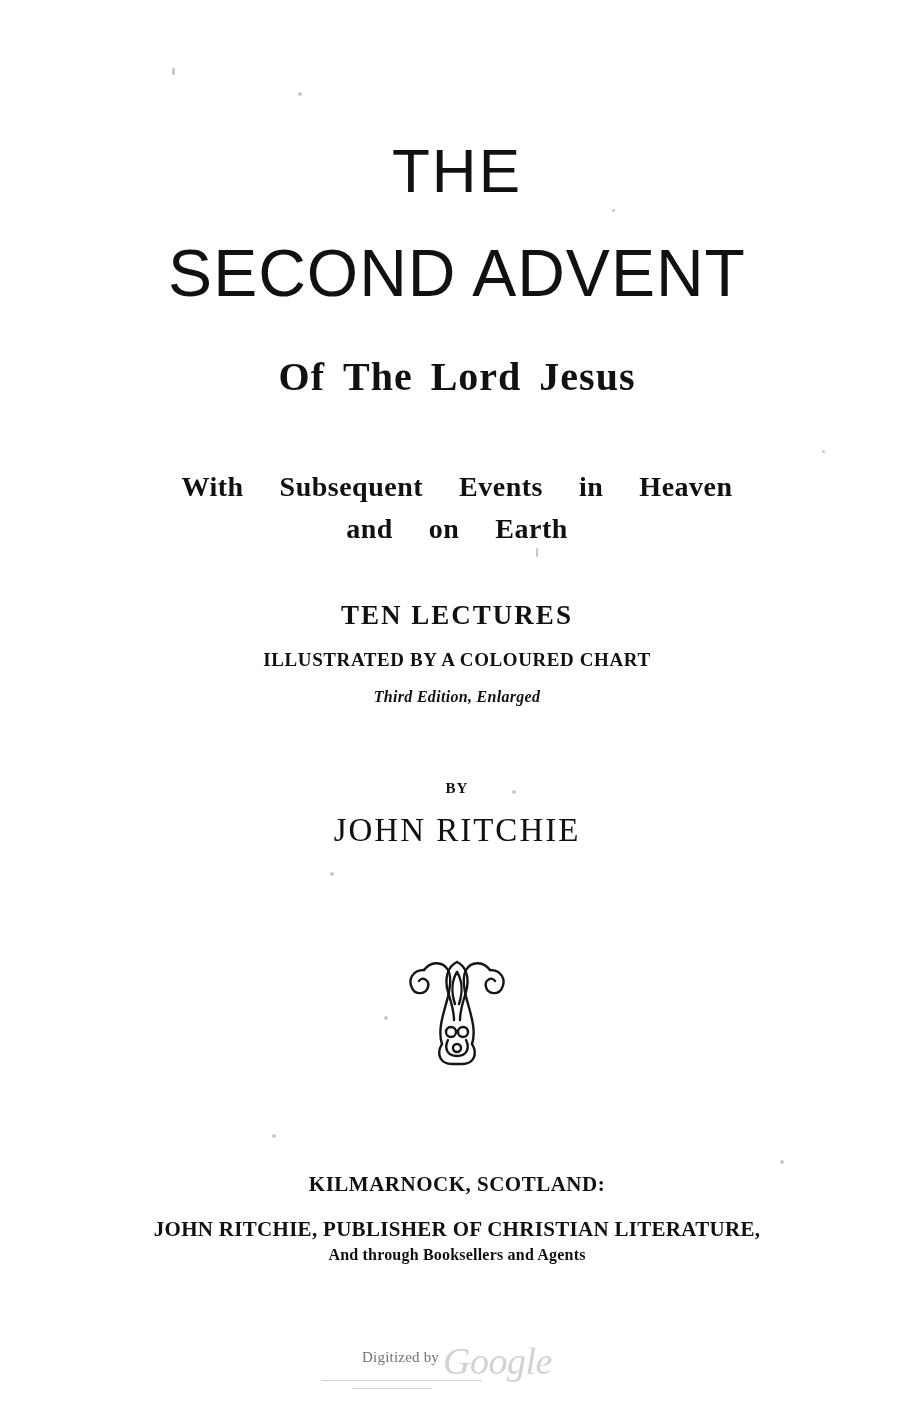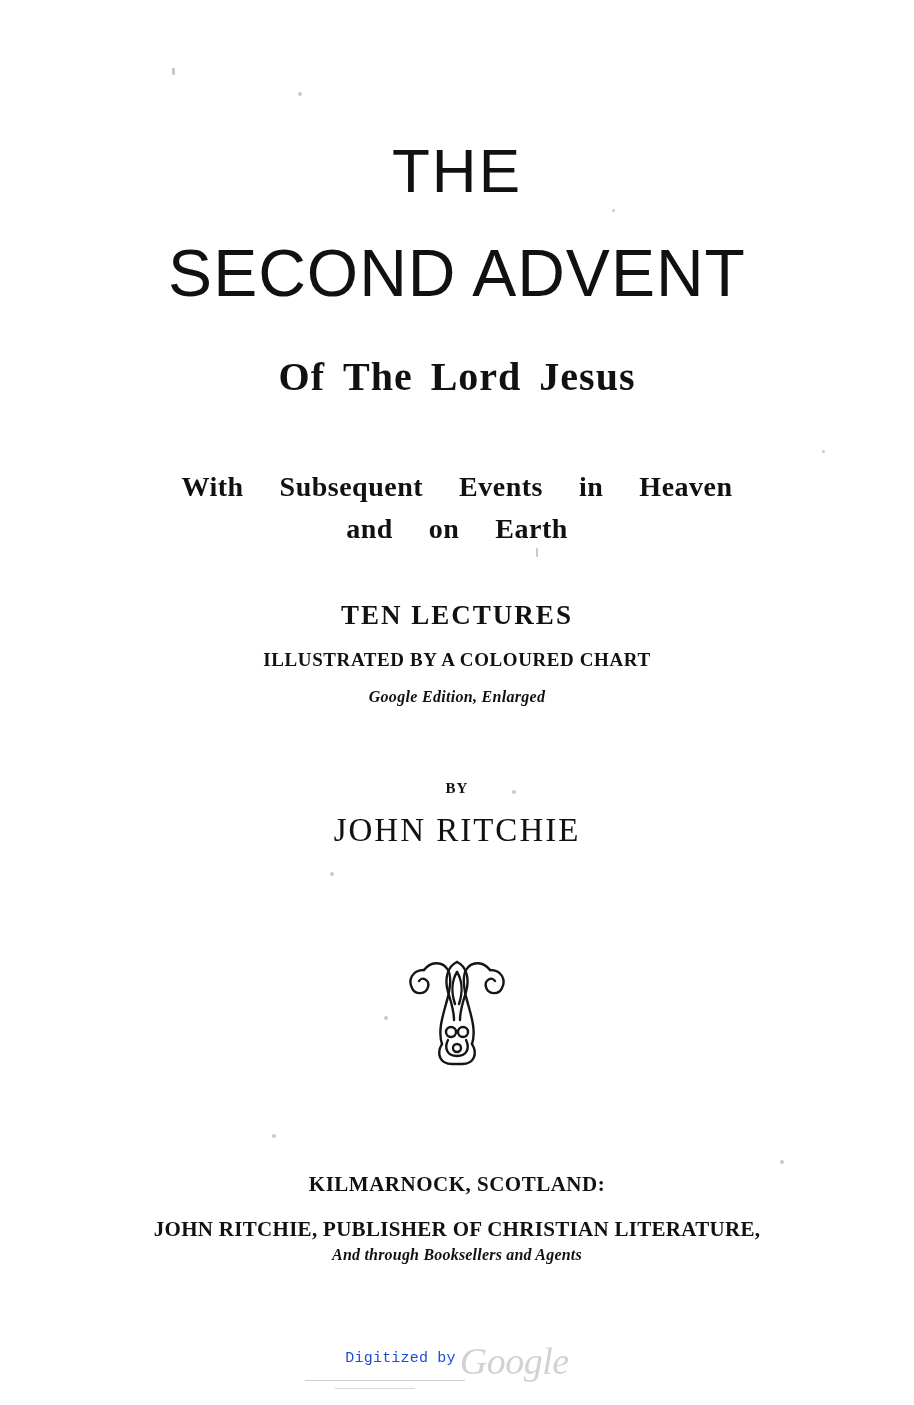--- a/index.html
+++ b/index.html
@@ -160,21 +160,20 @@
   }
   .imprint-publisher {
     font-weight: bold;
     font-size: 21px;
     letter-spacing: 0.3px;
     font-variant: small-caps;
     margin-bottom: 4px;
   }
   .imprint-agents {
     font-weight: bold;
-    font-style: italic;
     font-size: 16px;
     letter-spacing: 0.2px;
   }
 
   
   .speck {
     position: absolute;
     background: #9a9a9a;
     border-radius: 50%;
     opacity: 0.55;
@@ -187,23 +186,23 @@
     width: 914px;
     text-align: center;
     color: #c8c8c8;
   }
   .gwrap {
     display: inline-block;
     position: relative;
     white-space: nowrap;
   }
   .gdig {
-    font-family: Liberation Mono, monospace;
+    font-family: Liberation Serif, serif;
     font-size: 15px;
-    color: #1d4ed8;
+    color: #737373;
     vertical-align: 10px;
     letter-spacing: 0.2px;
   }
   .gword {
     font-family: "Liberation Serif", serif;
     font-size: 38px;
     color: #d2d2d2;
     letter-spacing: -0.5px;
     vertical-align: -2px;
     font-style: italic;
@@ -255,21 +254,21 @@
     </div>
     <div>
       <span class="w">and</span><span class="w">on</span><span class="w">Earth</span>
     </div>
   </div>
 
   <div class="center line-lectures">TEN LECTURES</div>
 
   <div class="center line-illustrated">ILLUSTRATED BY A COLOURED CHART</div>
 
-  <div class="center line-edition">Google Edition, Enlarged</div>
+  <div class="center line-edition">Third Edition, Enlarged</div>
 
   <div class="center line-by">BY</div>
 
   <div class="center line-author">JOHN RITCHIE</div>
 
   <div class="ornament">
     <svg width="110" height="130" viewBox="0 0 110 130" xmlns="http://www.w3.org/2000/svg">
       <g fill="none" stroke="#151515" stroke-width="2.4" stroke-linecap="round">
 
         <path d="M22 30 C10 30 6 40 10 48 C13 55 24 55 26 47 C28 40 20 36 17 41"></path>

